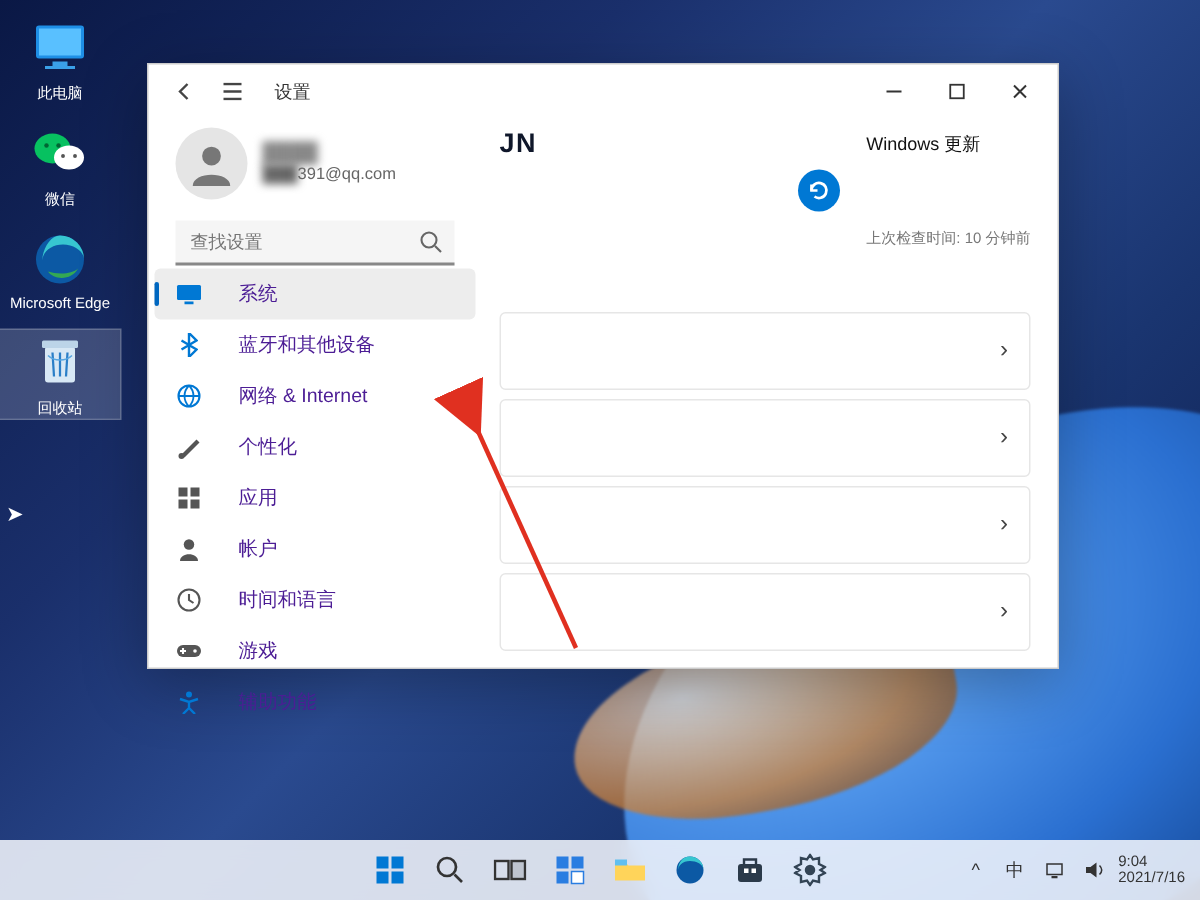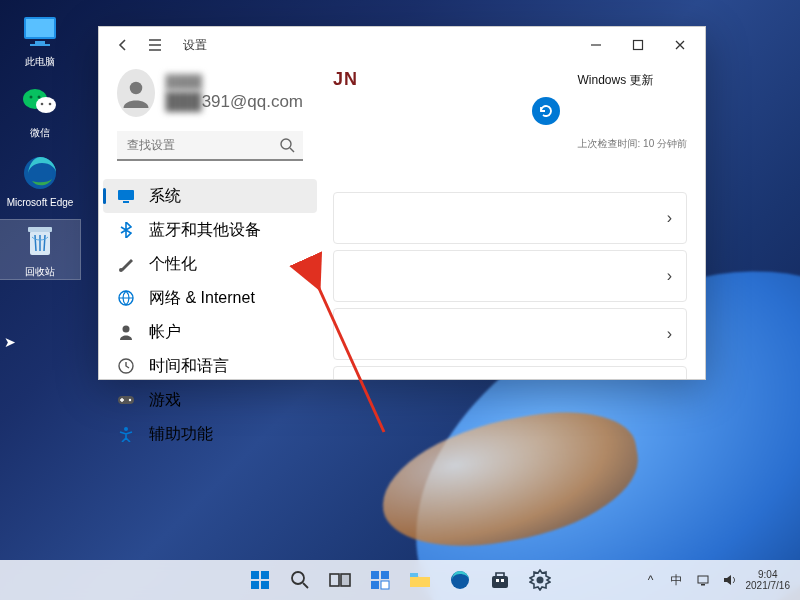--- a/index.html
+++ b/index.html
@@ -11,70 +11,70 @@
 .bloom2 { width: 260px; height: 120px; right: 160px; top: 420px; background: radial-gradient(ellipse at 30% 30%, #ffe6cc 0%, #d47e2a 60%, #5c2e0a 100%); transform: rotate(-10deg); filter: blur(1px); opacity:.7; }
 
 
 .desktop { position: absolute; top: 0; left: 0; width: 90px; padding-top: 10px; }
 .dicon { width: 80px; text-align: center; margin-bottom: 12px; color: #fff; font-size: 10px; cursor: pointer; }
 .dicon .glyph { width: 42px; height: 42px; margin: 0 auto 3px; display:flex; align-items:center; justify-content:center; }
 .dicon.selected { background: rgba(255,255,255,0.18); outline:1px solid rgba(255,255,255,0.35); }
 .cursor-arrow { position:absolute; left:4px; top:334px; color:#fff; font-size:14px; z-index:50; pointer-events:none;}
 
 
-.window { position: absolute; left: 98px; top: 26px; width: 608px; height: 354px; background: #fff; border: 1px solid #ccc; box-shadow: 0 10px 40px rgba(0,0,0,.3); }
+.window { position: absolute; left: 98px; top: 42px; width: 608px; height: 404px; background: #fff; border: 1px solid #ccc; box-shadow: 0 10px 40px rgba(0,0,0,.3); }
 .titlebar { height: 36px; display:flex; align-items:center; padding: 0 4px; }
 .tb-left { display:flex; align-items:center; gap:12px; padding-left:10px;}
 .tb-left .ico { width:20px; height:20px; display:flex; align-items:center; justify-content:center; color:#555;}
 .tb-title { font-size:12px; color:#333; margin-left:6px;}
 .tb-right { margin-left:auto; display:flex; }
 .wc { width:42px; height:30px; display:flex; align-items:center; justify-content:center; color:#333; cursor:pointer; font-size:12px;}
 
 .body { display:flex; height: calc(100% - 36px); }
 .sidebar { width: 222px; padding: 0 4px; }
 .profile { display:flex; align-items:center; gap:10px; padding: 6px 14px 12px; }
 .avatar { width: 48px; height: 48px; border-radius: 50%; background:#e5e5e5; display:flex; align-items:center; justify-content:center;}
 .avatar svg { fill:#777; }
 .pinfo { line-height: 1.25; font-size:12px;}
 .pname { font-size:13px; font-weight:600; filter: blur(3px); color:#888;}
-.pmail { font-size:17px; color:#666;}
+.pmail { font-size:11px; color:#666;}
 .pmail .mask { filter: blur(3px); }
 
-.search { margin: 2px 14px 18px; position:relative; }
+.search { margin: 2px 14px 2px; position:relative; }
 .search input { width:100%; height:30px; border:none; background:#f5f5f5; border-bottom:2px solid #888; padding:0 30px 0 10px; font-size:12px; outline:none;}
 .search .sicon { position:absolute; right:8px; top:6px; color:#666;}
 
 .nav { list-style:none; }
-.nav li { height:34px; display:flex; align-items:center; padding:0 14px; gap:14px; font-size:16px; color:#000000; cursor:pointer; border-radius:4px; position:relative;}
+.nav li { height:34px; display:flex; align-items:center; padding:0 14px; gap:24px; font-size:13px; color:#4c1d95; cursor:pointer; border-radius:4px; position:relative;}
 .nav li.active { background:#ededed; }
 .nav li.active::before { content:""; position:absolute; left:0; top:9px; width:3px; height:16px; background:#0067c0; border-radius:2px;}
 .nav .nicon { width:18px; height:18px; display:flex; align-items:center; justify-content:center;}
 
 .main { flex:1; padding: 4px 18px 0 12px; position:relative; overflow:hidden;}
 .main-header { display:flex; align-items:flex-start; justify-content:space-between; margin-top:2px;}
-.sysname { font-size:18px; font-weight:600; color:#7f1d1d; letter-spacing:1px;}
+.sysname { font-size:18px; font-weight:600; color:#0f172a; letter-spacing:1px;}
 .wupdate { display:flex; gap:18px; align-items:center; margin-top:4px;}
 .wupdate .uicon { width:28px; height:28px; border-radius:50%; background:#0078d4; color:#fff; display:flex; align-items:center; justify-content:center; font-size:16px;}
 .wupdate .utxt { font-size:12px; line-height:1.3;}
 .wupdate .utxt .t1 { color:#111; font-size:12px; font-weight:500;}
 .wupdate .utxt .t2 { color:#777; font-size:10px;margin-top:48px;}
 
 .rows { margin-top: 42px; }
 .row { height:52px; border:1px solid #e6e6e6; border-radius:4px; margin-bottom:6px; display:flex; align-items:center; justify-content:flex-end; padding:0 14px; color:#444; cursor:pointer;}
 
 
 .arrow-svg { position:absolute; left:0; top:0; width:100%; height:100%; pointer-events:none; z-index:60;}
 
 
 .taskbar { position:absolute; left:0; bottom:0; width:100%; height:40px; background:rgba(240,244,250,0.88); backdrop-filter: blur(6px); display:flex; align-items:center;}
 .tb-center { position:absolute; left:50%; transform:translateX(-50%); display:flex; gap:6px;}
 .tbicon { width:34px; height:34px; border-radius:4px; display:flex; align-items:center; justify-content:center; cursor:pointer;}
 .tb-rightbar { margin-left:auto; display:flex; align-items:center; gap:8px; padding-right:10px; color:#333; font-size:10px;}
 .tray-ico { width:18px; height:24px; display:flex; align-items:center; justify-content:center; cursor:pointer; font-size:12px;}
-.clock { text-align:center; line-height:1.15; cursor:pointer; font-size:10px;}
+.clock { text-align:left; line-height:1.15; cursor:pointer; font-size:10px;}
 </style>
 </head>
 <body>
 
 <div class="bloom bloom1"></div>
 <div class="bloom bloom2"></div>
 
 <div class="desktop">
   <div class="dicon">
     <div class="glyph">
@@ -193,34 +193,45 @@
             <span class="nicon">
               <svg width="12" height="16" viewBox="0 0 12 16">
                 <path d="M6 0 V16 L11 11 L1 5 M6 0 L11 5 L1 11" stroke="#0078d4" stroke-width="1.6" fill="none"></path>
               </svg>
             </span>
             <span>蓝牙和其他设备</span>
           </li>
         <li>
             <span class="nicon">
               <svg width="16" height="16" viewBox="0 0 16 16">
+                <circle cx="8" cy="8" r="7" stroke="#0078d4" stroke-width="1.4" fill="none"></circle>
+                <path d="M1 8 H15 M8 1 C4 5 4 11 8 15 M8 1 C12 5 12 11 8 15" stroke="#0078d4" stroke-width="1.2" fill="none"></path>
+              </svg>
+            </span>
+            <span>网络 &amp; Internet</span>
+          </li>
+        <li>
+            <span class="nicon">
+              <svg width="16" height="16" viewBox="0 0 16 16">
                 <path d="M3 13 L13 3 L15 5 L5 15 Z" fill="#555"></path>
                 <circle cx="3" cy="14" r="2" fill="#555"></circle>
               </svg>
             </span>
             <span>个性化</span>
           </li>
         <li>
             <span class="nicon">
               <svg width="16" height="16" viewBox="0 0 16 16">
-                <circle cx="8" cy="8" r="7" stroke="#0078d4" stroke-width="1.4" fill="none"></circle>
-                <path d="M1 8 H15 M8 1 C4 5 4 11 8 15 M8 1 C12 5 12 11 8 15" stroke="#0078d4" stroke-width="1.2" fill="none"></path>
-              </svg>
-            </span>
-            <span>网络 &amp; Internet</span>
+                <rect x="1" y="1" width="6" height="6" fill="#555"></rect>
+                <rect x="9" y="1" width="6" height="6" fill="#555"></rect>
+                <rect x="1" y="9" width="6" height="6" fill="#555"></rect>
+                <rect x="9" y="9" width="6" height="6" fill="#555"></rect>
+              </svg>
+            </span>
+            <span>应用</span>
           </li>
         <li>
             <span class="nicon">
               <svg width="14" height="16" viewBox="0 0 14 16">
                 <circle cx="7" cy="5" r="3.5" fill="#555"></circle>
                 <path d="M1 16 C1 10 13 10 13 16 Z" fill="#555"></path>
               </svg>
             </span>
             <span>帐户</span>
           </li>

